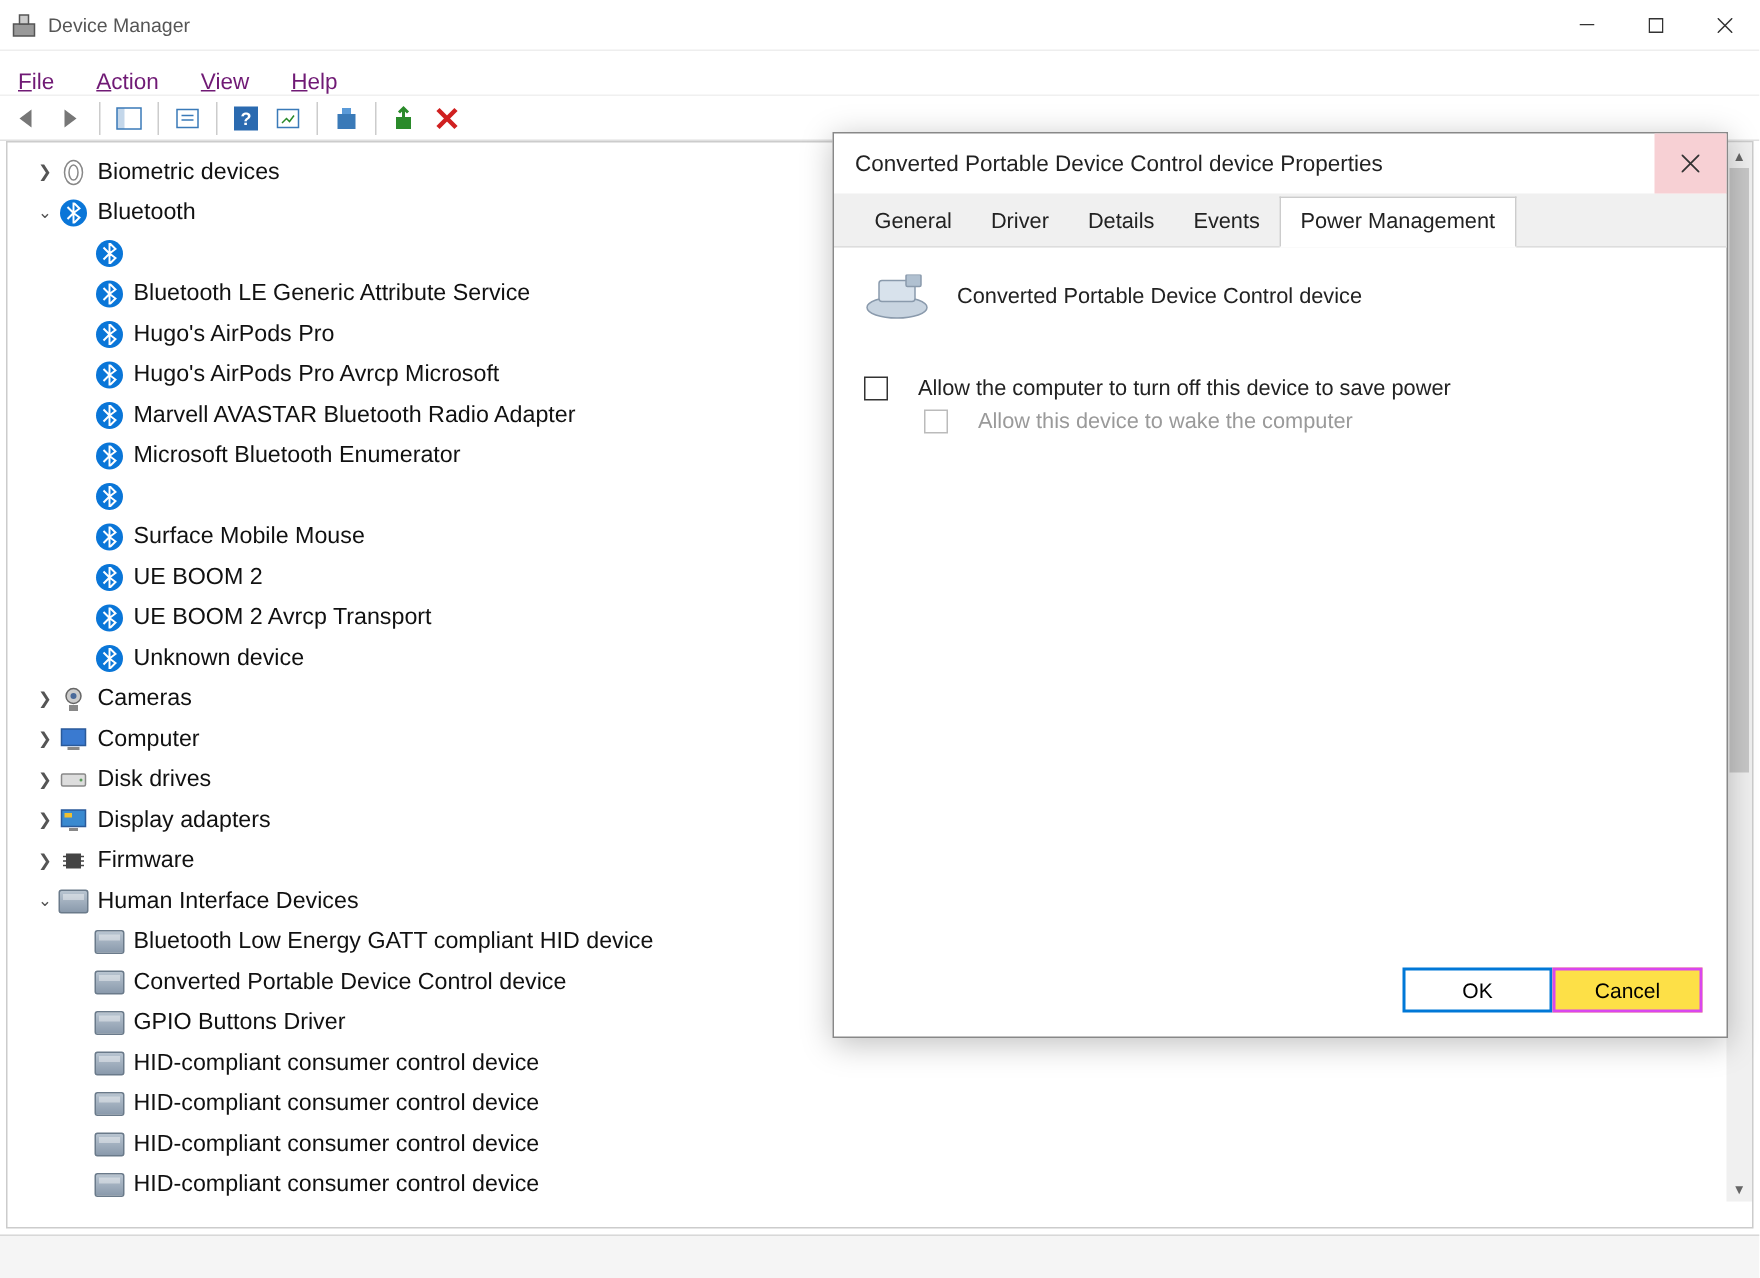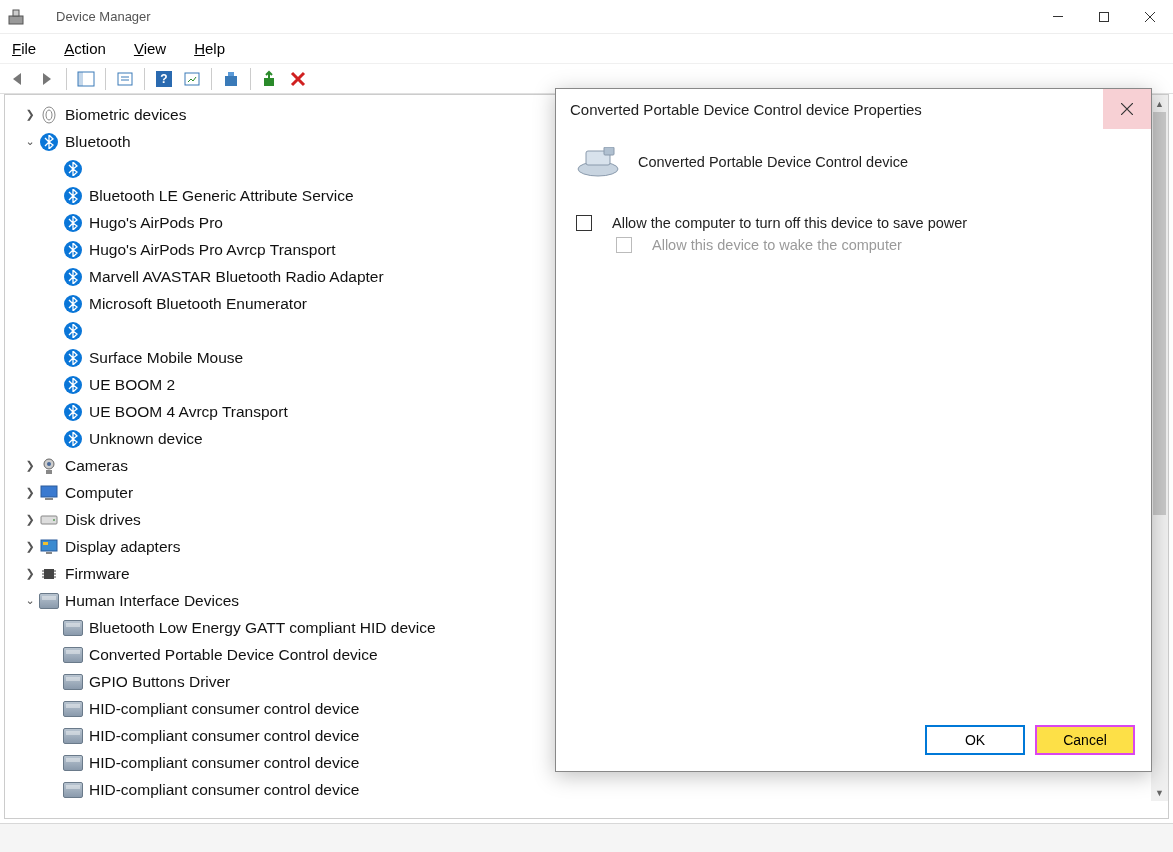--- a/index.html
+++ b/index.html
@@ -1,26 +1,26 @@
 <!DOCTYPE html>
 <html><head>
 <meta charset="utf-8">
 <style>
 * { box-sizing: border-box; margin: 0; padding: 0; font-family: "Segoe UI", Tahoma, sans-serif; }
 body { width:1173px; height:852px; background:#fff; overflow:hidden; position:relative; }
 
 
-.titlebar { height:34px; display:flex; align-items:center; padding-left:8px; background:#fff; border-bottom:1px solid #eee;gap:24px;}
+.titlebar { height:34px; display:flex; align-items:center; padding-left:8px; background:#fff; border-bottom:1px solid #eee;}
 .titlebar .app-icon { width:16px; height:16px; margin-right:8px; }
 .titlebar .title { font-size:13px; color:#555;}
 .win-controls { margin-left:auto; display:flex; }
 .win-controls div { width:46px; height:34px; display:flex; align-items:center; justify-content:center; color:#333;}
 
 
-.menubar { height:30px; display:flex; align-items:center; padding:0 12px; gap:28px; font-size:15px; color:#000000; border-bottom:1px solid #f0f0f0;}
+.menubar { height:30px; display:flex; align-items:flex-end; padding:0 12px; gap:28px; font-size:15px; color:#701a75; border-bottom:1px solid #f0f0f0;}
 .menubar span{cursor:default;}
 .menubar span:first-letter{text-decoration:underline;}
 
 
 .toolbar { height:30px; display:flex; align-items:center; padding:0 6px; gap:2px; border-bottom:1px solid #e0e0e0;}
 .toolbar .tb { width:26px; height:24px; display:flex; align-items:center; justify-content:center; }
 .toolbar .sep { width:1px; height:22px; background:#ccc; margin:0 4px;}
 
 
 .tree-wrap { position:absolute; top:94px; left:4px; right:4px; bottom:33px; border:1px solid #ccc; overflow:hidden;}
@@ -39,34 +39,34 @@
 
 .bt-icon{width:18px;height:18px;border-radius:50%;background:#0a76d8;display:flex;align-items:center;justify-content:center;}
 .bt-icon svg{width:10px;height:14px;}
 .hid-icon{width:20px;height:16px;background:linear-gradient(#b8c4d0,#8a9aac);border:1px solid #6a7a8a;border-radius:2px;position:relative;}
 .hid-icon:before{content:"";position:absolute;top:2px;left:2px;right:2px;height:4px;background:rgba(255,255,255,.4);}
 
 
 .statusbar{position:absolute;left:0;right:0;bottom:0;height:29px;border-top:1px solid #d8d8d8;background:#f5f5f5;}
 
 
-.dialog { position:absolute; top:88px; left:555px; width:597px; height:684px; background:#fff; border:1px solid #888; box-shadow:0 4px 20px rgba(0,0,0,.25);}
+.dialog { position:absolute; top:88px; left:555px; width:597px; height:604px; background:#fff; border:1px solid #888; box-shadow:0 4px 20px rgba(0,0,0,.25);}
 .dlg-title{height:40px;display:flex;align-items:center;padding:0 14px;font-size:15px;color:#222;}
 .dlg-close{margin-left:auto;width:48px;height:40px;display:flex;align-items:center;justify-content:center;background:#f7d0d4;color:#333;margin-right:-14px;}
 .tabstrip{height:36px;background:#f0f0f0;display:flex;align-items:flex-end;padding:0 14px;gap:0;font-size:14.5px;border-bottom:1px solid #ddd;}
 .tab{padding:8px 13px;color:#222;cursor:default;}
 .tab.active{background:#fff;border:1px solid #ccc;border-bottom:1px solid #fff;margin-bottom:-1px;}
 .tabbody{padding:18px 20px;font-size:14.5px;color:#222;}
 .dev-row{display:flex;align-items:center;gap:18px;margin-bottom:38px;}
 .dev-img{width:44px;height:30px;}
 .chk-row{display:flex;align-items:center;gap:20px;margin:6px 0;}
 .chk{width:16px;height:16px;border:1px solid #333;background:#fff;}
 .chk.disabled{border-color:#bbb;}
 .chk-row.disabled{color:#9a9a9a;padding-left:40px;}
-.dlg-buttons{position:absolute;right:16px;bottom:16px;display:flex;gap:10px;}
+.dlg-buttons{position:absolute;right:16px;bottom:16px;display:flex;}
 .btn{width:100px;height:30px;border:2px solid #d946ef;background:#fde047;font-size:14px;display:flex;align-items:center;justify-content:center;}
 .btn.primary{border:2px solid #0078d7;background:#fff;}
 
 svg{display:block;}
 </style>
 </head>
 <body>
 
 <div class="titlebar">
   <span class="app-icon">
@@ -222,21 +222,21 @@
         </div>
         <div class="node">
           <span class="exp"></span>
           <span class="icon">
             <span class="bt-icon">
               <svg viewBox="0 0 10 14">
                 <path d="M5 0v14l4-4-4-3 4-3-4-4zM1 3l4 4M1 11l4-4" fill="none" stroke="#fff" stroke-width="1.3"></path>
               </svg>
             </span>
           </span>
-          <span>Hugo's AirPods Pro Avrcp Transport</span>
+          <span>Hugo's AirPods Pro Avrcp Microsoft</span>
         </div>
         <div class="node">
           <span class="exp"></span>
           <span class="icon">
             <span class="bt-icon">
               <svg viewBox="0 0 10 14">
                 <path d="M5 0v14l4-4-4-3 4-3-4-4zM1 3l4 4M1 11l4-4" fill="none" stroke="#fff" stroke-width="1.3"></path>
               </svg>
             </span>
           </span>
@@ -287,21 +287,21 @@
         </div>
         <div class="node">
           <span class="exp"></span>
           <span class="icon">
             <span class="bt-icon">
               <svg viewBox="0 0 10 14">
                 <path d="M5 0v14l4-4-4-3 4-3-4-4zM1 3l4 4M1 11l4-4" fill="none" stroke="#fff" stroke-width="1.3"></path>
               </svg>
             </span>
           </span>
-          <span>UE BOOM 4 Avrcp Transport</span>
+          <span>UE BOOM 2 Avrcp Transport</span>
         </div>
         <div class="node">
           <span class="exp"></span>
           <span class="icon">
             <span class="bt-icon">
               <svg viewBox="0 0 10 14">
                 <path d="M5 0v14l4-4-4-3 4-3-4-4zM1 3l4 4M1 11l4-4" fill="none" stroke="#fff" stroke-width="1.3"></path>
               </svg>
             </span>
           </span>
@@ -444,20 +444,27 @@
 
 <div class="dialog">
   <div class="dlg-title">
     <span>Converted Portable Device Control device Properties</span>
     <div class="dlg-close">
       <svg width="12" height="12">
           <path d="M0 0L12 12M12 0L0 12" stroke="#333" stroke-width="1.2"></path>
         </svg>
     </div>
   </div>
+  <div class="tabstrip">
+    <div class="tab">General</div>
+    <div class="tab">Driver</div>
+    <div class="tab">Details</div>
+    <div class="tab">Events</div>
+    <div class="tab active">Power Management</div>
+  </div>
   <div class="tabbody">
     <div class="dev-row">
       <span class="dev-img">
         <svg viewBox="0 0 44 30">
             <ellipse cx="22" cy="22" rx="20" ry="7" fill="#c8d4e0" stroke="#8a9aac"></ellipse>
             <rect x="10" y="4" width="24" height="14" rx="2" fill="#d8e2ec" stroke="#8a9aac"></rect>
             <rect x="28" y="0" width="10" height="8" rx="1" fill="#b0c0d0" stroke="#8a9aac"></rect>
           </svg>
       </span>
       <span>Converted Portable Device Control device</span>

